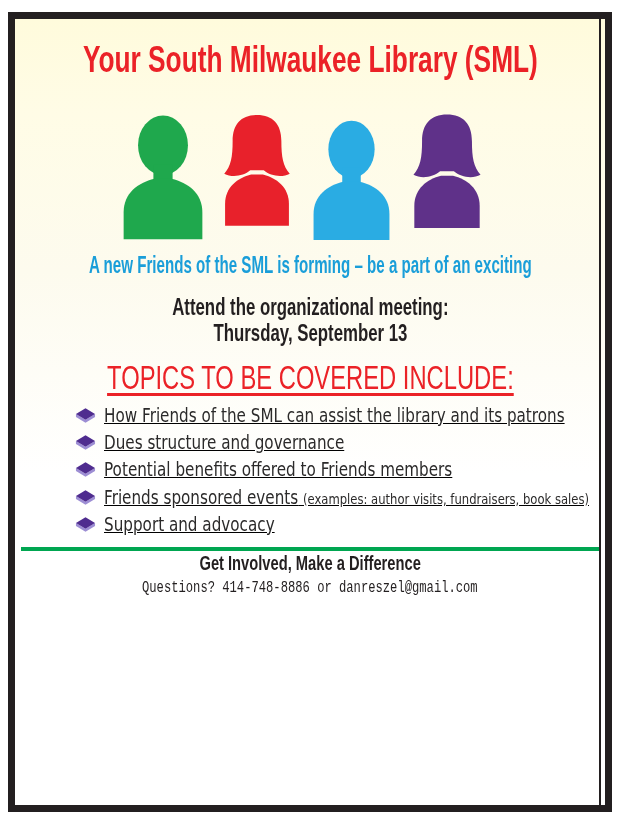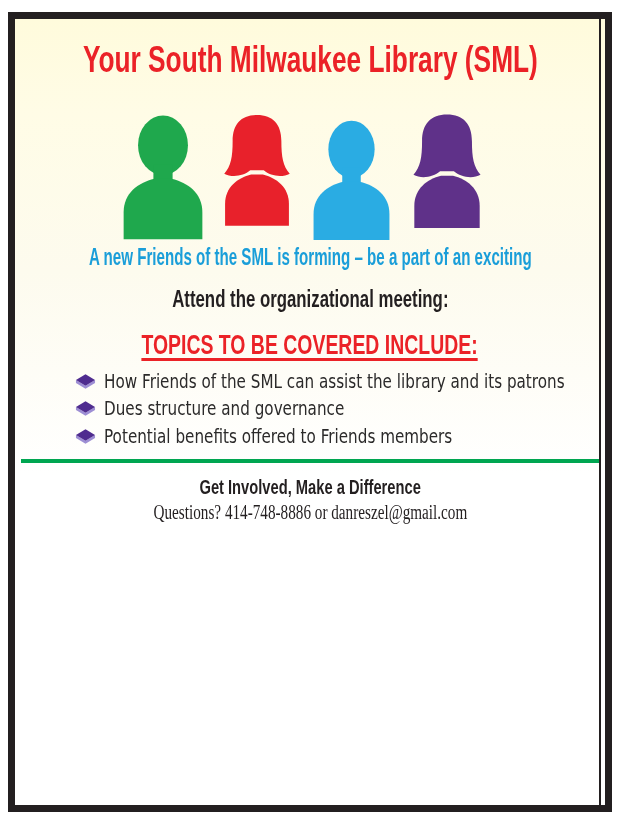--- a/index.html
+++ b/index.html
@@ -12,41 +12,41 @@
   .edge-line{position:absolute;top:0;bottom:0;right:4px;width:2px;background:#231f20;}
   .cline{display:flex;justify-content:center;white-space:nowrap;}
   .cline > span{display:inline-block;white-space:nowrap;}
   
   .headline{margin-top:20px;color:var(--headline_red);font-weight:bold;font-size:37px;line-height:42px;}
   .headline .cline > span{transform:scaleX(0.71);transform-origin:50% 50%;letter-spacing:0px;}
   
   .people{margin:28px 0 0 100px;width:380px;height:131px;display:flex;align-items:flex-end;}
   .people svg{display:block;}
   
-  .intro{margin-top:3px;color:var(--intro_blue);font-weight:bold;font-size:24px;line-height:27px;}
+  .intro{margin-top:11px;color:var(--intro_blue);font-weight:bold;font-size:24px;line-height:27px;}
   .intro .cline > span{transform:scaleX(0.63);transform-origin:50% 50%;}
   
   .meeting{margin-top:16px;color:var(--text_black);font-weight:bold;font-size:24px;line-height:25.5px;}
   .meeting .cline > span{transform:scaleX(0.70);transform-origin:50% 50%;}
   
-  .topics-heading{margin-top:20px;color:var(--headline_red);font-weight:bold;font-size:27px;line-height:26px;}
+  .topics-heading{margin-top:20px;color:var(--headline_red);font-weight:normal;font-size:33px;line-height:26px;}
   .topics-heading .cline > span{transform:scaleX(0.72);transform-origin:50% 50%;
     text-decoration:underline;text-decoration-thickness:2.5px;text-underline-offset:4px;}
   
-  .topic-list{list-style:none;margin:10px 0 0 0;padding:0 0 0 60px;}
+  .topic-list{list-style:none;margin:10px 0 0 0;padding:0 0 0 60px;text-decoration:underline;}
   .topic-list li{display:flex;align-items:center;height:27.3px;}
   .topic-list .book{flex:0 0 auto;margin-right:8px;}
   .topic-list .ttext{display:inline-block;white-space:nowrap;transform:scaleX(0.80);transform-origin:0 50%;
     font-family:"DejaVu Sans",sans-serif;font-size:19px;color:#2b2a2a;}
   .topic-list .note{font-size:14.5px;}
   
   .divider{margin:10px 6px 0 6px;height:4px;background:var(--divider_green);}
-  .footer-bold{margin-top:12px;color:var(--text_black);font-weight:bold;font-size:21px;line-height:24px;}
+  .footer-bold{color:var(--text_black);font-weight:bold;font-size:21px;line-height:24px;}
   .footer-bold .cline > span{transform:scaleX(0.70);transform-origin:50% 50%;}
-  .footer-normal{margin-top:1px;color:var(--text_black);font-family:Liberation Serif, serif;font-size:20px;line-height:24px;}
+  .footer-normal{margin-top:1px;color:var(--text_black);font-family:Liberation Mono, monospace;font-size:16px;line-height:24px;}
   .footer-normal .cline > span{transform:scaleX(0.76);transform-origin:50% 50%;}
 </style>
 </head>
 <body>
 
 <div class="sheet">
 
   <div class="headline">
     <div class="cline">
         <span>Your South Milwaukee Library (SML)</span>
@@ -81,20 +81,23 @@
   <div class="intro">
     <div class="cline">
         <span>A new Friends of the SML is forming – be a part of an exciting</span>
       </div>
   </div>
 
   <div class="meeting">
     <div class="cline">
         <span>Attend the organizational meeting:</span>
       </div>
+    <div class="cline">
+        <span>Thursday, September 13</span>
+      </div>
   </div>
 
   <div class="topics-heading">
     <div class="cline">
         <span>TOPICS TO BE COVERED INCLUDE:</span>
       </div>
   </div>
 
   <ul class="topic-list">
     <li>
@@ -111,20 +114,34 @@
       </svg>
       <span class="ttext"><span>Dues structure and governance</span> <span class="note"></span></span>
     </li>
     <li>
       <svg class="book" width="21" height="18" viewBox="0 0 22 18">
         <path d="M1,8 L11,14 L21,8 L21,11 L11,17 L1,11 Z" fill="var(--bullet_purple_light)"></path>
         <path d="M1,8 L11,2 L21,8 L11,14 Z" fill="var(--bullet_purple)"></path>
       </svg>
       <span class="ttext"><span>Potential benefits offered to Friends members</span> <span class="note"></span></span>
     </li>
+    <li>
+      <svg class="book" width="21" height="18" viewBox="0 0 22 18">
+        <path d="M1,8 L11,14 L21,8 L21,11 L11,17 L1,11 Z" fill="var(--bullet_purple_light)"></path>
+        <path d="M1,8 L11,2 L21,8 L11,14 Z" fill="var(--bullet_purple)"></path>
+      </svg>
+      <span class="ttext"><span>Friends sponsored events</span> <span class="note">(examples: author visits, fundraisers, book sales)</span></span>
+    </li>
+    <li>
+      <svg class="book" width="21" height="18" viewBox="0 0 22 18">
+        <path d="M1,8 L11,14 L21,8 L21,11 L11,17 L1,11 Z" fill="var(--bullet_purple_light)"></path>
+        <path d="M1,8 L11,2 L21,8 L11,14 Z" fill="var(--bullet_purple)"></path>
+      </svg>
+      <span class="ttext"><span>Support and advocacy</span> <span class="note"></span></span>
+    </li>
   </ul>
 
   <div class="divider"></div>
 
   <div class="footer-bold">
     <div class="cline">
         <span>Get Involved, Make a Difference</span>
       </div>
   </div>
   <div class="footer-normal">

